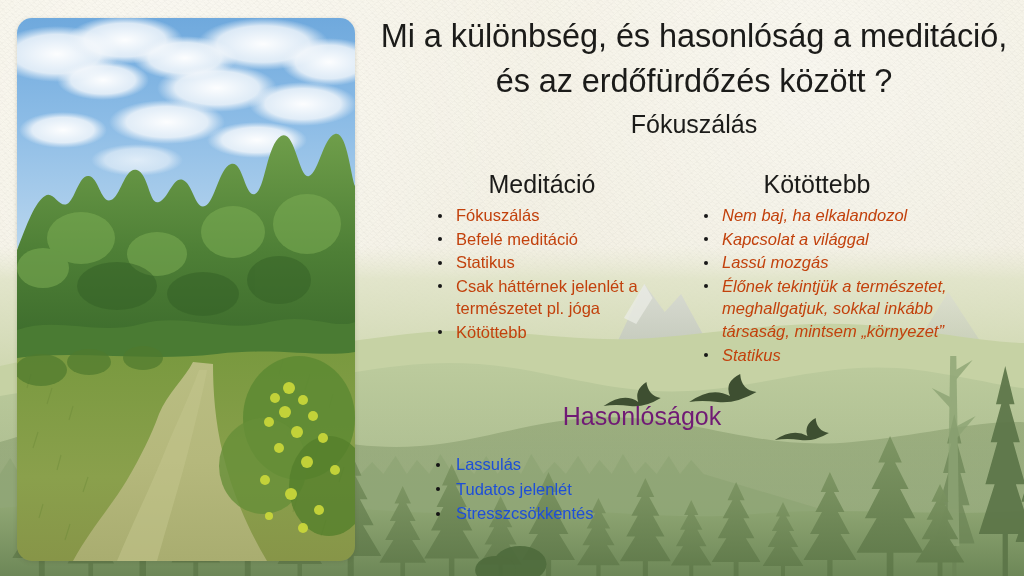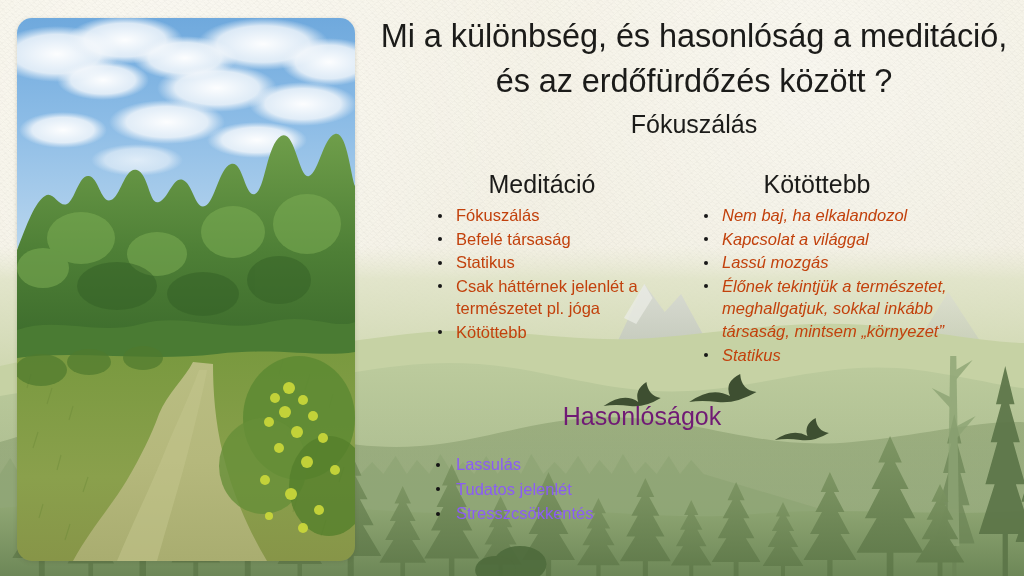--- a/index.html
+++ b/index.html
@@ -147,21 +147,21 @@
     width: 330px;
     margin: 0;
     padding: 0;
     list-style: none;
   }
   .sim-list li {
     position: relative;
     padding-left: 28px;
     font-size: 16.5px;
     line-height: 24.5px;
-    color: #8b5cf6;
+    color: #1d4ed8;
   }
   .sim-list li::before {
     content: "";
     position: absolute;
     left: 8px;
     top: 10.5px;
     width: 4px;
     height: 4px;
     border-radius: 50%;
     background: #141414;
@@ -430,21 +430,21 @@
   </div>
 
   <div class="title">Mi a különbség, és hasonlóság a meditáció, és az erdőfürdőzés között ?</div>
 
   <div class="subtitle">Fókuszálás</div>
 
   <div class="col col-left">
     <div class="col-head">Meditáció</div>
     <ul class="bullets">
       <li>Fókuszálás</li>
-      <li>Befelé társaság</li>
+      <li>Befelé meditáció</li>
       <li>Statikus</li>
       <li>Csak háttérnek jelenlét a természetet pl. jóga</li>
       <li>Kötöttebb</li>
     </ul>
   </div>
 
   <div class="col col-right">
     <div class="col-head">Kötöttebb</div>
     <ul class="bullets">
       <li>Nem baj, ha elkalandozol</li>

